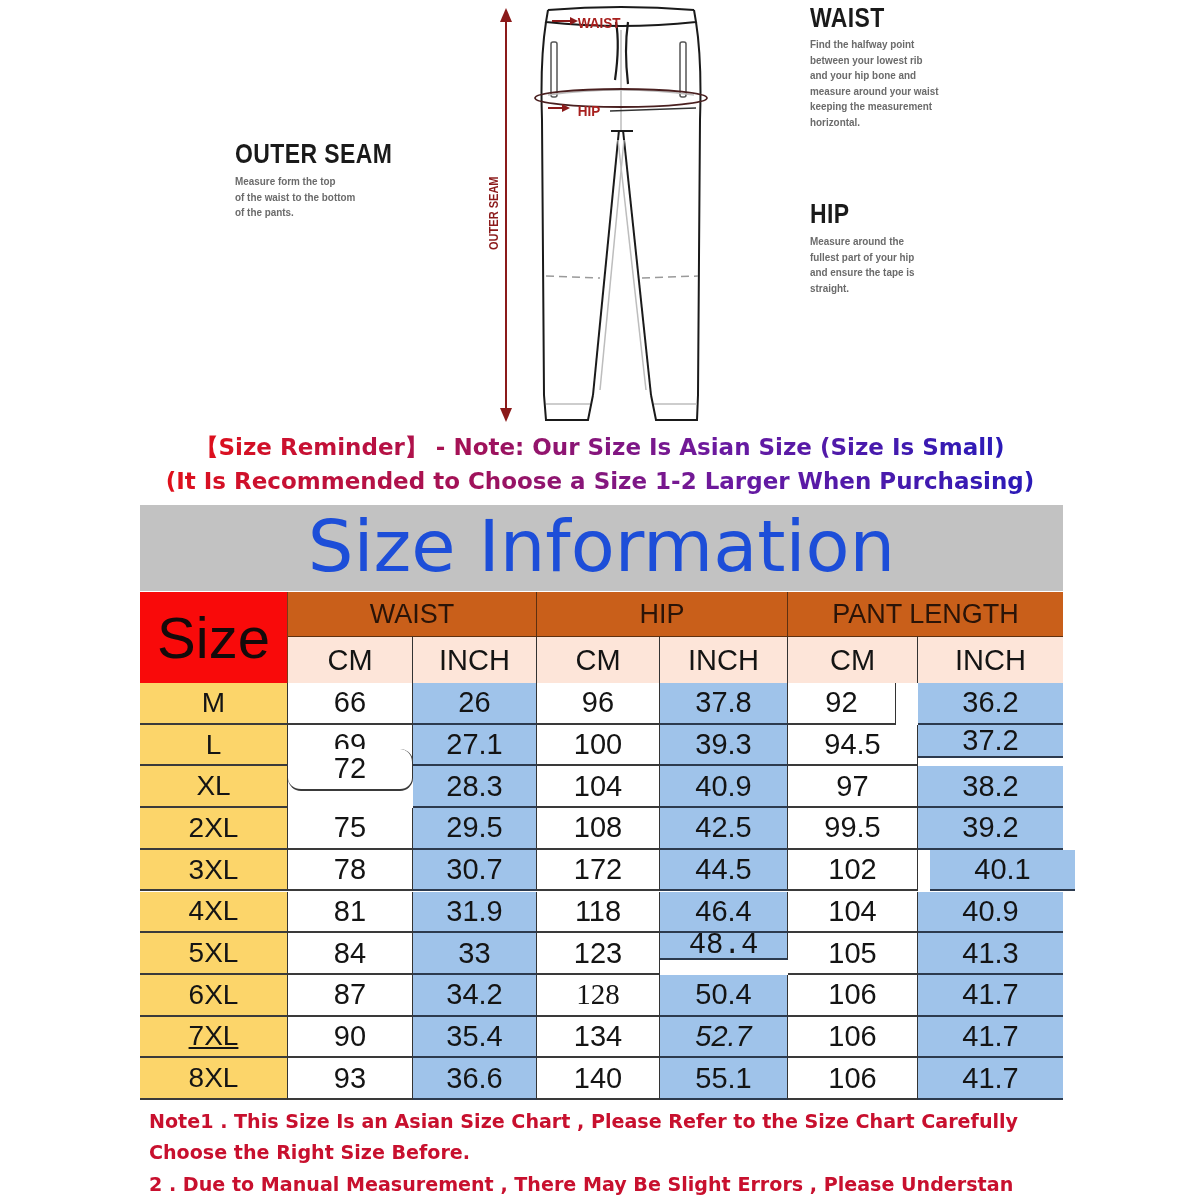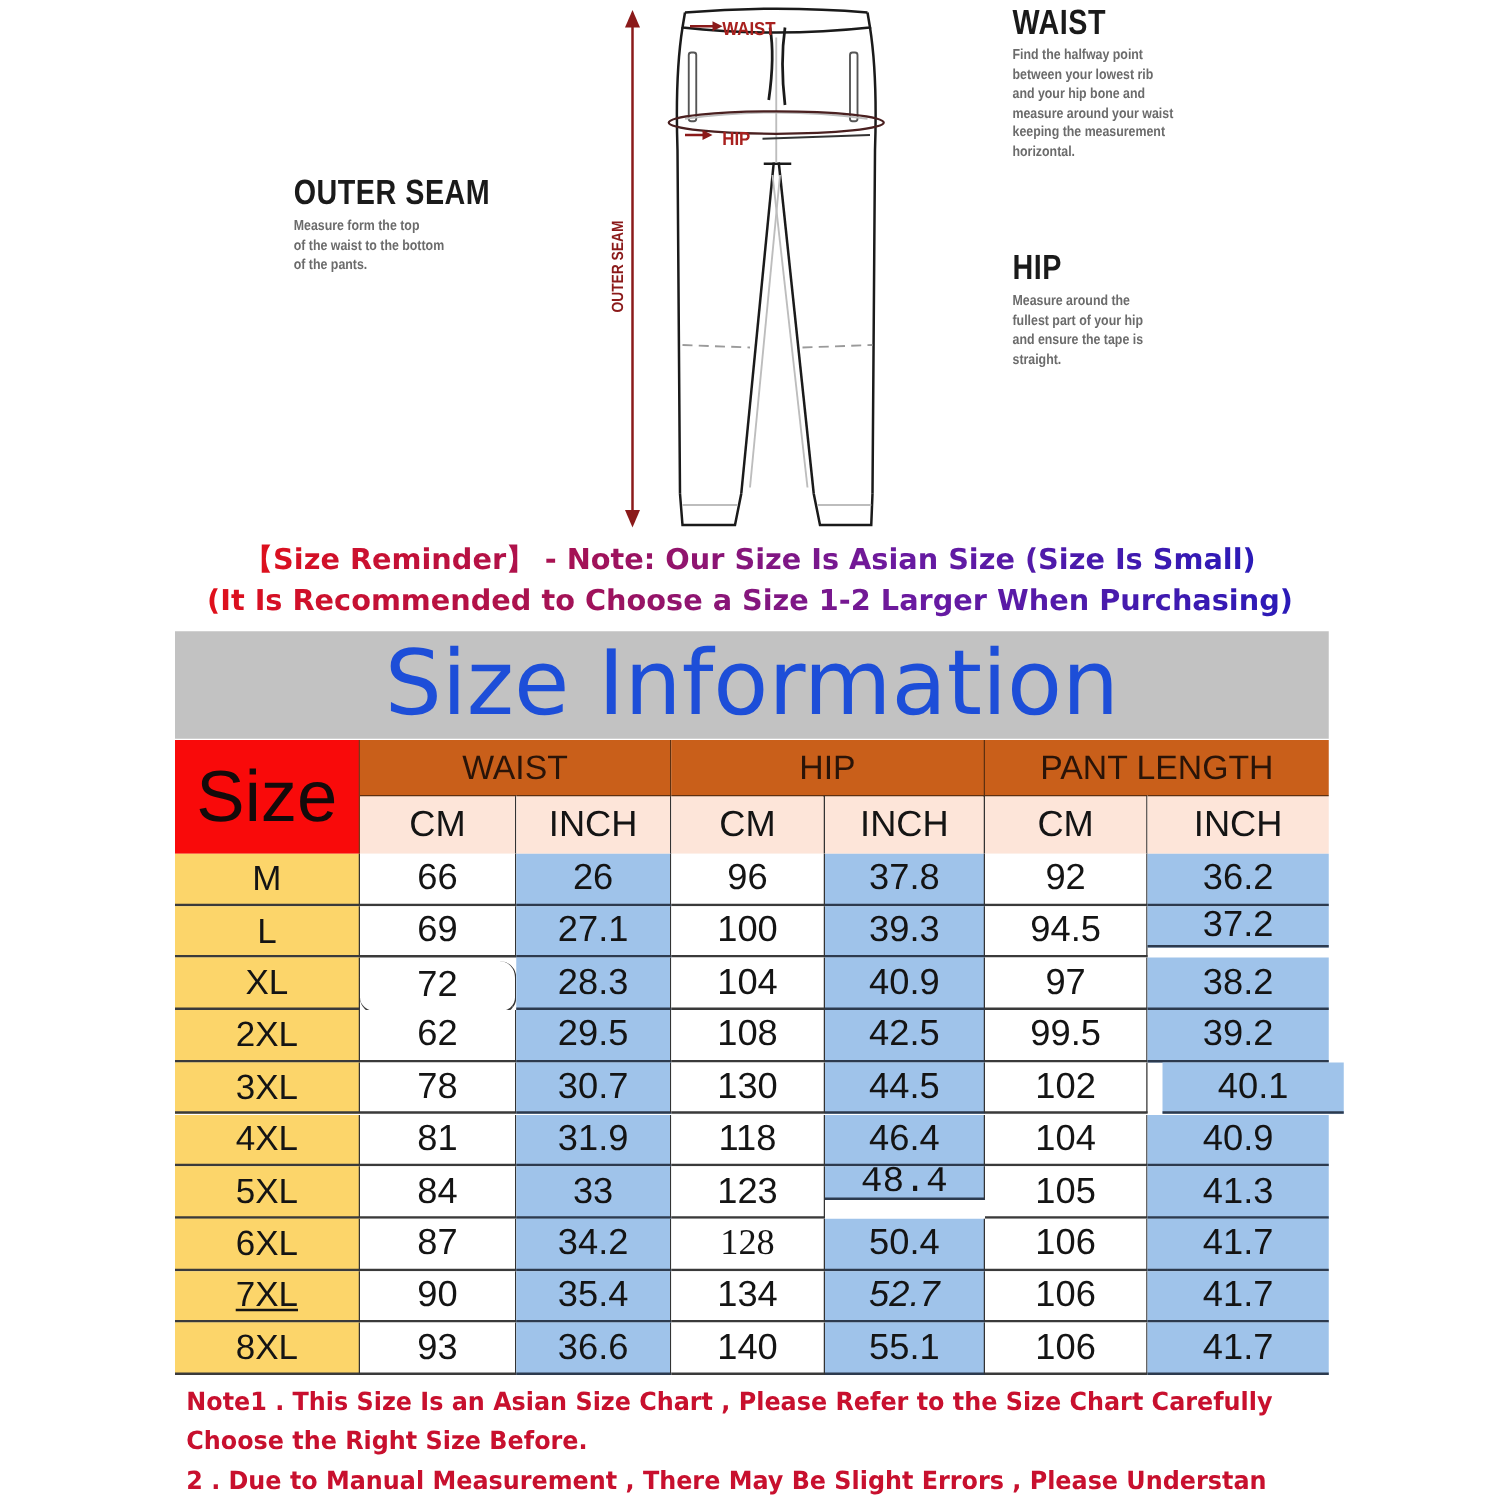--- a/index.html
+++ b/index.html
@@ -145,47 +145,47 @@
   <div class="cell unit-head" style="left:520px; width:128px;">INCH</div>
   <div class="cell unit-head" style="left:648px; width:130px;">CM</div>
   <div class="cell unit-head" style="left:778px; width:145px; border-right:none;">INCH</div>
 
   <div id="rows">
       <div class="cell row-label" style="top: 178px; height: 41.7px;">M</div>
       <div class="cell data-cm" style="left: 148px; width: 125px; top: 178px; height: 41.7px;">66</div>
       <div class="cell data-in" style="left: 273px; width: 124px; top: 178px; height: 41.7px;">26</div>
       <div class="cell data-cm" style="left: 397px; width: 123px; top: 178px; height: 41.7px;">96</div>
       <div class="cell data-in" style="left: 520px; width: 128px; top: 178px; height: 41.7px;">37.8</div>
-      <div class="cell data-cm" style="left: 648px; width: 130px; top: 178px; height: 41.7px;">92</div>
+      <div class="cell data-cm" style="left: 648px; width: 108px; top: 178px; height: 41.7px;">92</div>
       <div class="cell data-in" style="left: 778px; width: 145px; top: 178px; height: 41.7px; border-right: none;">36.2</div>
       <div class="cell row-label" style="top: 219.7px; height: 41.7px;">L</div>
       <div class="cell data-cm" style="left: 148px; width: 125px; top: 219.7px; height: 41.7px;">69</div>
       <div class="cell data-in" style="left: 273px; width: 124px; top: 219.7px; height: 41.7px;">27.1</div>
       <div class="cell data-cm" style="left: 397px; width: 123px; top: 219.7px; height: 41.7px;">100</div>
       <div class="cell data-in" style="left: 520px; width: 128px; top: 219.7px; height: 41.7px;">39.3</div>
       <div class="cell data-cm" style="left: 648px; width: 130px; top: 219.7px; height: 41.7px;">94.5</div>
       <div class="cell data-in" style="left: 778px; width: 145px; top: 219.7px; height: 33px; border-right: none;">37.2</div>
       <div class="cell row-label" style="top: 261.4px; height: 41.7px;">XL</div>
-      <div class="cell data-cm" style="left: 148px; width: 125px; top: 264px; height: 41.7px; border-radius: 13px;">72</div>
+      <div class="cell data-cm" style="left: 148px; width: 125px; top: 244px; height: 41.7px; border-radius: 13px;">72</div>
       <div class="cell data-in" style="left: 273px; width: 124px; top: 261.4px; height: 41.7px;">28.3</div>
       <div class="cell data-cm" style="left: 397px; width: 123px; top: 261.4px; height: 41.7px;">104</div>
       <div class="cell data-in" style="left: 520px; width: 128px; top: 261.4px; height: 41.7px;">40.9</div>
       <div class="cell data-cm" style="left: 648px; width: 130px; top: 261.4px; height: 41.7px;">97</div>
       <div class="cell data-in" style="left: 778px; width: 145px; top: 261.4px; height: 41.7px; border-right: none;">38.2</div>
       <div class="cell row-label" style="top: 303.1px; height: 41.7px;">2XL</div>
-      <div class="cell data-cm" style="left: 148px; width: 125px; top: 303.1px; height: 41.7px;">62</div>
+      <div class="cell data-cm" style="left: 148px; width: 125px; top: 303.1px; height: 41.7px;">75</div>
       <div class="cell data-in" style="left: 273px; width: 124px; top: 303.1px; height: 41.7px;">29.5</div>
       <div class="cell data-cm" style="left: 397px; width: 123px; top: 303.1px; height: 41.7px;">108</div>
       <div class="cell data-in" style="left: 520px; width: 128px; top: 303.1px; height: 41.7px;">42.5</div>
       <div class="cell data-cm" style="left: 648px; width: 130px; top: 303.1px; height: 41.7px;">99.5</div>
       <div class="cell data-in" style="left: 778px; width: 145px; top: 303.1px; height: 41.7px; border-right: none;">39.2</div>
       <div class="cell row-label" style="top: 344.8px; height: 41.7px;">3XL</div>
       <div class="cell data-cm" style="left: 148px; width: 125px; top: 344.8px; height: 41.7px;">78</div>
       <div class="cell data-in" style="left: 273px; width: 124px; top: 344.8px; height: 41.7px;">30.7</div>
-      <div class="cell data-cm" style="left: 397px; width: 123px; top: 344.8px; height: 41.7px;">130</div>
+      <div class="cell data-cm" style="left: 397px; width: 123px; top: 344.8px; height: 41.7px;">172</div>
       <div class="cell data-in" style="left: 520px; width: 128px; top: 344.8px; height: 41.7px;">44.5</div>
       <div class="cell data-cm" style="left: 648px; width: 130px; top: 344.8px; height: 41.7px;">102</div>
       <div class="cell data-in" style="left: 778px; width: 145px; top: 344.8px; height: 41.7px; border-right: none; margin-left: 12px;">40.1</div>
       <div class="cell row-label" style="top: 386.5px; height: 41.7px;">4XL</div>
       <div class="cell data-cm" style="left: 148px; width: 125px; top: 386.5px; height: 41.7px;">81</div>
       <div class="cell data-in" style="left: 273px; width: 124px; top: 386.5px; height: 41.7px;">31.9</div>
       <div class="cell data-cm" style="left: 397px; width: 123px; top: 386.5px; height: 41.7px;">118</div>
       <div class="cell data-in" style="left: 520px; width: 128px; top: 386.5px; height: 41.7px;">46.4</div>
       <div class="cell data-cm" style="left: 648px; width: 130px; top: 386.5px; height: 41.7px;">104</div>
       <div class="cell data-in" style="left: 778px; width: 145px; top: 386.5px; height: 41.7px; border-right: none;">40.9</div>

